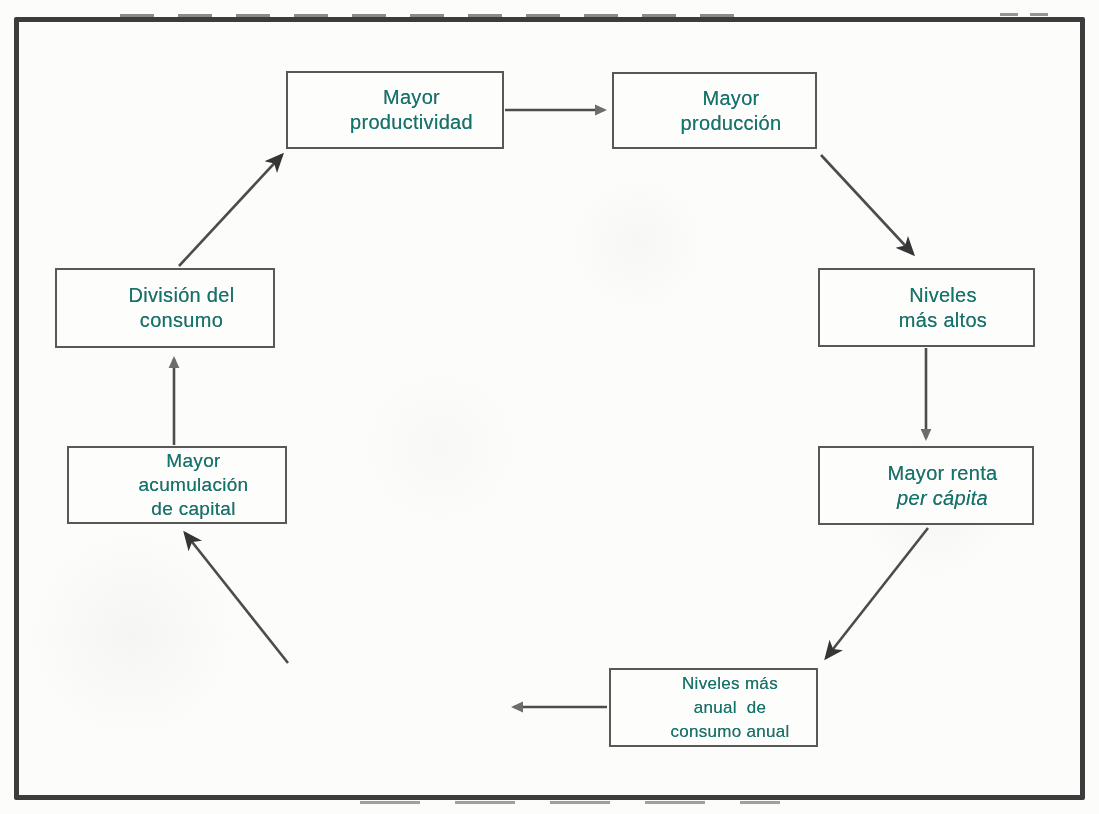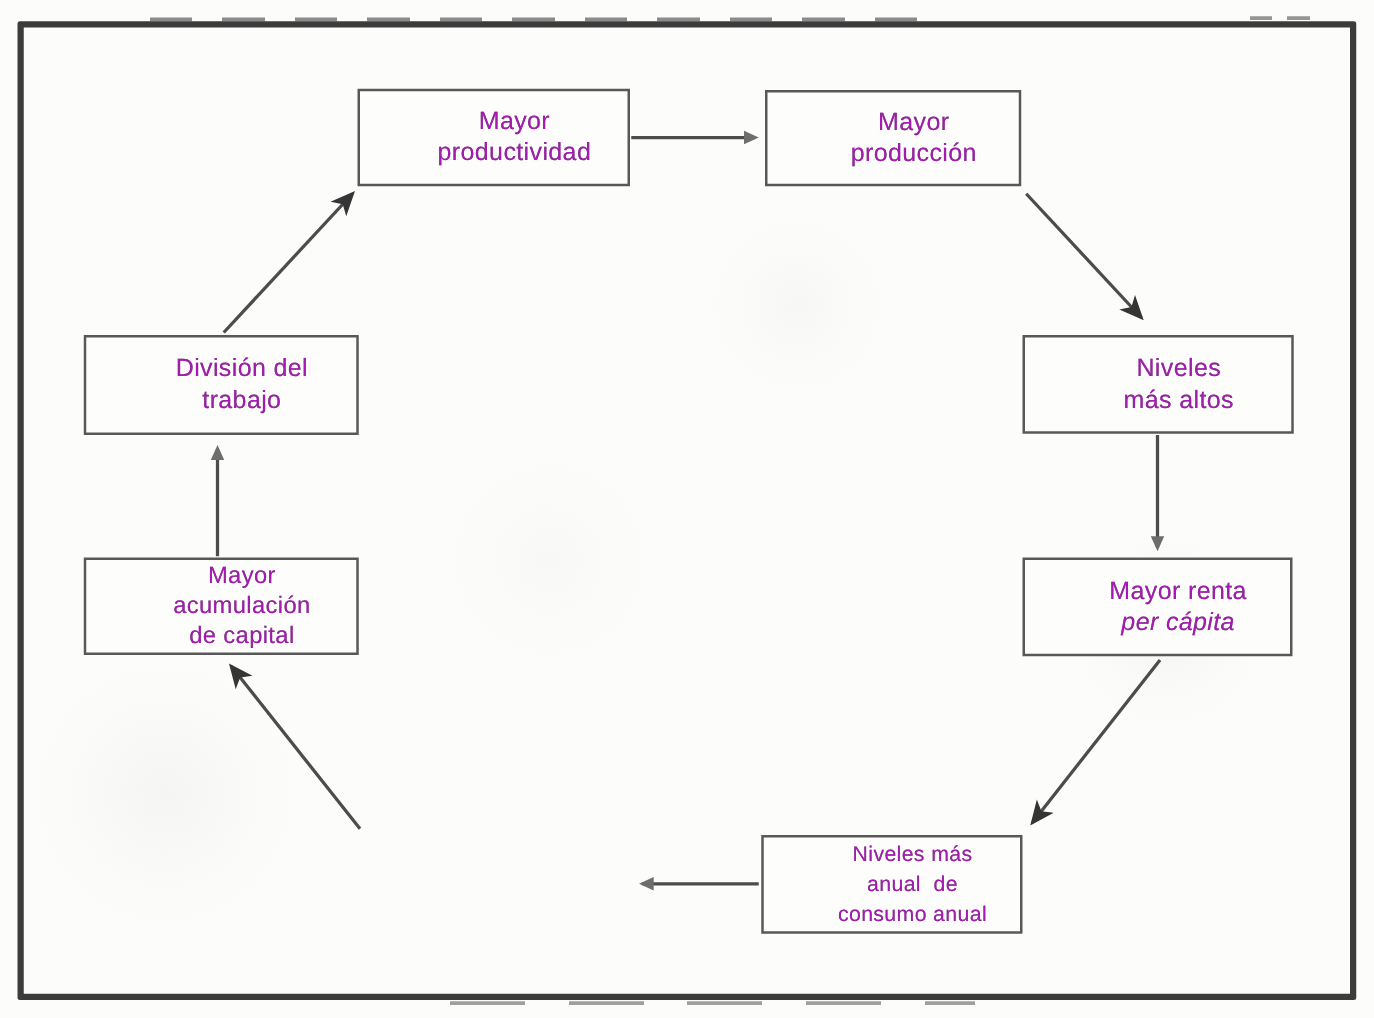--- a/index.html
+++ b/index.html
@@ -39,21 +39,21 @@
   .node{
     position:absolute;
     box-sizing:border-box;
     border:2.5px solid #585858;
     background:#fdfdfc;
     display:flex;
     flex-direction:column;
     align-items:center;
     justify-content:center;
     text-align:center;
-    color:#a21caf;
+    color:#0f766e;
     font-size:20px;
     line-height:25px;
     letter-spacing:0.3px;
     text-shadow:0 0 0.5px rgba(70,70,70,.7);
     padding-left:33px;
   }
   .node .nline{ white-space:pre; }
   .node .italic{ font-style:italic; }
 
   svg.wires{ position:absolute; left:0; top:0; width:1099px; height:814px; }
@@ -115,18 +115,18 @@
     <div class="nline">consumo anual</div>
   </div>
 
 
   <div class="node" style="left:67px; top:446px; width:220px; height:78px; font-size:19px; line-height:24px;">
     <div class="nline">Mayor</div>
     <div class="nline">acumulación</div>
     <div class="nline">de capital</div>
   </div>
 
-  <div class="node" style="left:67px; top:268px; width:220px; height:80px;">
+  <div class="node" style="left:55px; top:268px; width:220px; height:80px;">
     <div class="nline">División del</div>
-    <div class="nline">trabajo</div>
+    <div class="nline">consumo</div>
   </div>
 
 </div>
 
 </body></html>

